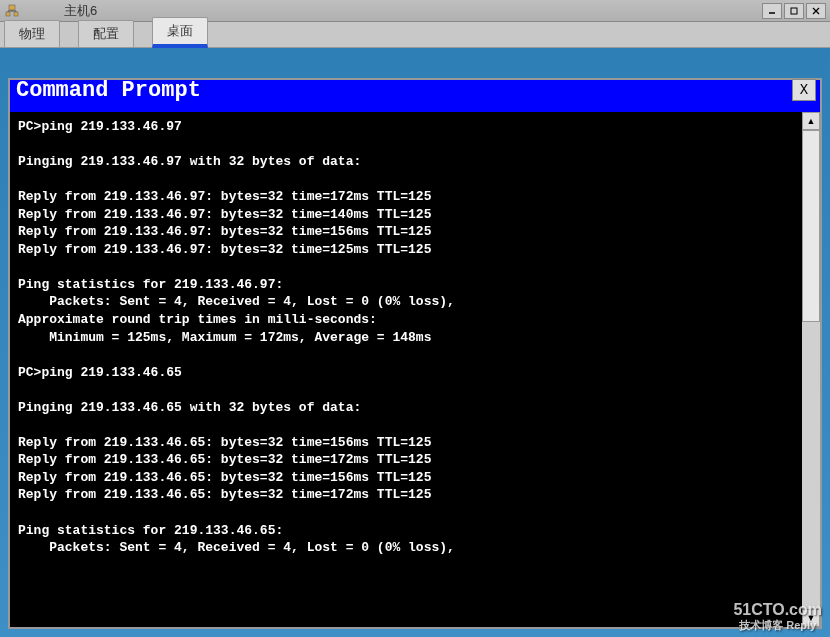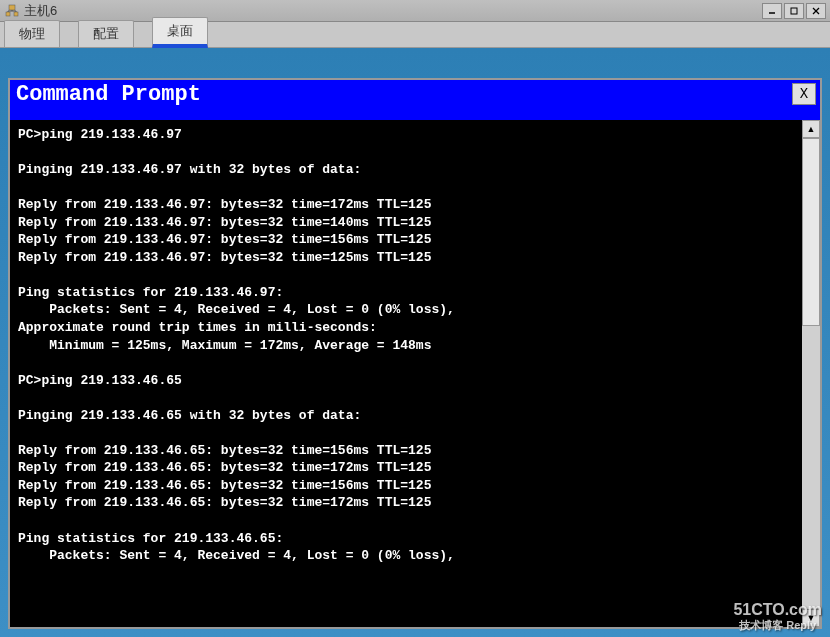--- a/index.html
+++ b/index.html
@@ -11,20 +11,21 @@
       overflow: hidden;
       position: relative;
     }
     .title-bar {
       height: 22px;
       background: linear-gradient(to bottom, #bfbfbf, #b0b0b0);
       display: flex;
       align-items: center;
       padding: 0 4px;
       border-bottom: 1px solid #888;
+      gap: 40px;
     }
     .window-icon {
       width: 16px;
       height: 16px;
       margin-right: 4px;
       display: inline-flex;
       align-items: center;
       justify-content: center;
     }
     .window-title {
@@ -80,21 +81,21 @@
     .cmd-window {
       background: #000;
       border: 2px solid #999;
       width: 100%;
       height: 100%;
       display: flex;
       flex-direction: column;
     }
     .cmd-title-bar {
       background: #0000ff;
-      height: 40px;
+      height: 32px;
       display: flex;
       align-items: center;
       justify-content: space-between;
       padding: 0 4px 12px 6px;
     }
     .cmd-title {
       color: #fff;
       font-family: "Courier New", monospace;
       font-size: 22px;
       font-weight: bold;

